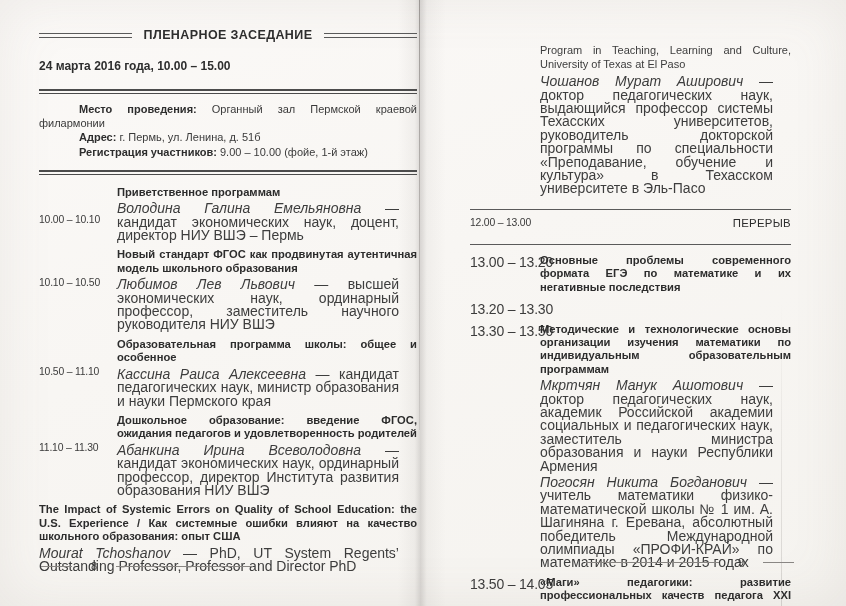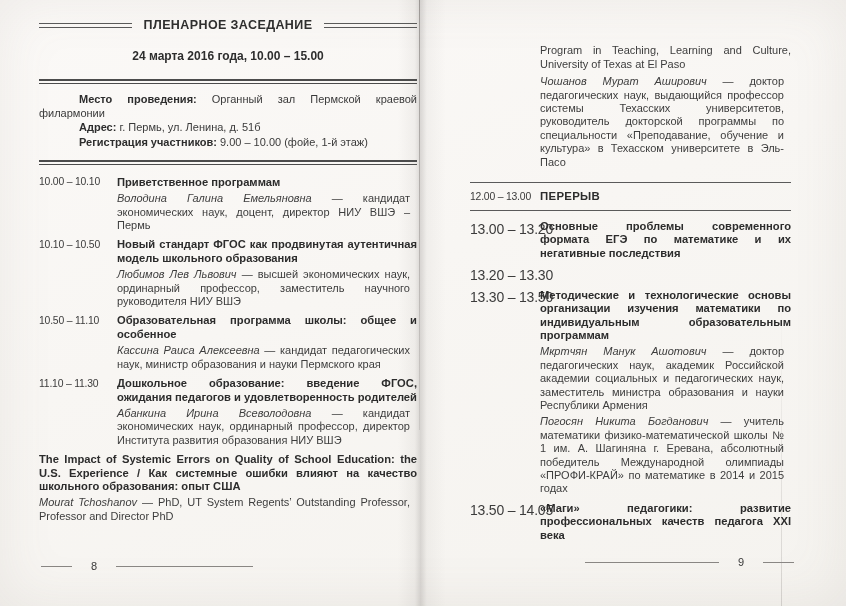--- a/index.html
+++ b/index.html
@@ -22,73 +22,73 @@
   .crease{
     position:absolute;left:419px;top:0;width:1px;height:430px;pointer-events:none;
     background:linear-gradient(180deg,rgba(80,75,72,0.45),rgba(80,75,72,0.12));
   }
   .crease2{
     position:absolute;left:781px;top:300px;width:1px;height:306px;pointer-events:none;
     background:linear-gradient(180deg,rgba(100,95,92,0.0),rgba(100,95,92,0.22));
   }
 
   .page{position:absolute;}
-  .page-left{left:39px;top:18px;width:378px;}
+  .page-left{left:39px;top:28px;width:378px;}
   .page-right{left:470px;top:44px;width:321px;}
 
   
   .plenary-head{display:flex;align-items:center;gap:12px;}
   .dline{flex:1;height:3px;border-top:1px solid #5a5a5a;border-bottom:1px solid #5a5a5a;}
   .plenary-title{
     font-size:12.5px;font-weight:bold;color:#2e2e2e;letter-spacing:0.4px;white-space:nowrap;
   }
   .date-line{
-    text-align:center;font-size:12px;font-weight:bold;color:#2e2e2e;margin-top:17px;
+    text-align:left;font-size:12px;font-weight:bold;color:#2e2e2e;margin-top:17px;
   }
   .rule-db{
     height:2px;border-top:2px solid #4c4c4c;border-bottom:1px solid #4c4c4c;
   }
   .rule-a{margin-top:16px;}
   .rule-b{margin-top:11px;}
 
   .info{margin-top:8px;font-size:11px;line-height:14.2px;text-align:justify;}
   .info p{margin:0;}
   .ilabel{font-weight:bold;color:#2d2d2d;padding-left:40px;}
 
   
   .schedule{margin-top:11px;}
   .entry{display:flex;margin-top:6px;}
   .entry:first-child{margin-top:0;}
   .etime{
     flex:none;font-size:10.4px;letter-spacing:-0.2px;white-space:nowrap;
     color:#3c3c3c;padding-top:0.5px;
   }
-  .page-left .etime{width:78px;}
+  .page-left .etime{width:78px;margin-top:28px;}
   .page-right .etime{width:70px;font-size:14px;}
   .ebody{flex:1;min-width:0;}
   .etitle{
     margin:0;font-size:11.2px;line-height:13.4px;font-weight:bold;color:#2c2c2c;
     text-align:justify;
   }
   .speaker{
-    margin:3px 7px 0 0;font-size:11px;line-height:13.4px;text-align:justify;color:#3d3d3d;
+    margin:3px 18px 0 0;font-size:14px;line-height:13.4px;text-align:justify;color:#3d3d3d;
   }
   .sname{font-style:italic;}
 
   
   .continuation{margin-left:70px;}
   .cont-text{margin:0;font-size:11px;line-height:13.6px;text-align:justify;color:#3d3d3d;}
   .cont-speaker{margin-top:4px;}
 
   .break-row{
     margin-top:13px;border-top:1px solid #5a5a5a;border-bottom:1px solid #5a5a5a;
-    padding:7px 0 8px 0;display:flex;align-items:center;
+    padding:7px 0 15px 0;display:flex;align-items:center;
   }
   .break-time{flex:none;width:70px;font-size:10.4px;letter-spacing:-0.2px;white-space:nowrap;}
-  .break-label{flex:1;text-align:left;font-weight:bold;font-size:11.4px;color:#2c2c2c;letter-spacing:0.3px;}
+  .break-label{flex:1;text-align:right;font-weight:normal;font-size:11.4px;color:#2c2c2c;letter-spacing:0.3px;}
   .page-right .schedule{margin-top:9px;}
 
   
   .pagefoot{position:absolute;display:flex;align-items:center;font-size:11px;color:#3a3a3a;}
   .foot-left{left:41px;top:561px;width:212px;}
   .foot-right{left:585px;top:557px;width:209px;}
   .fline{height:1px;background:#8a8784;}
   .fl-short{width:31px;}
   .fl-long{flex:1;}
   .pnum{padding:0 19px;line-height:1;}

